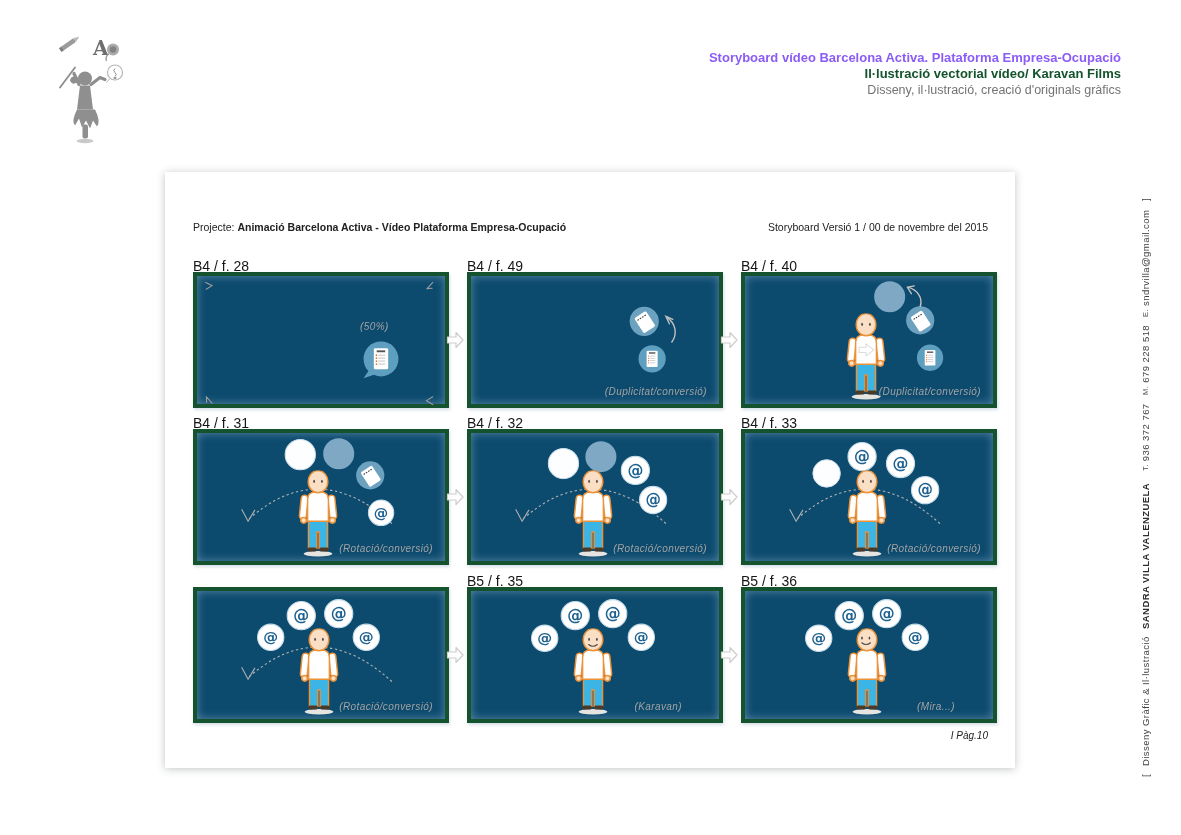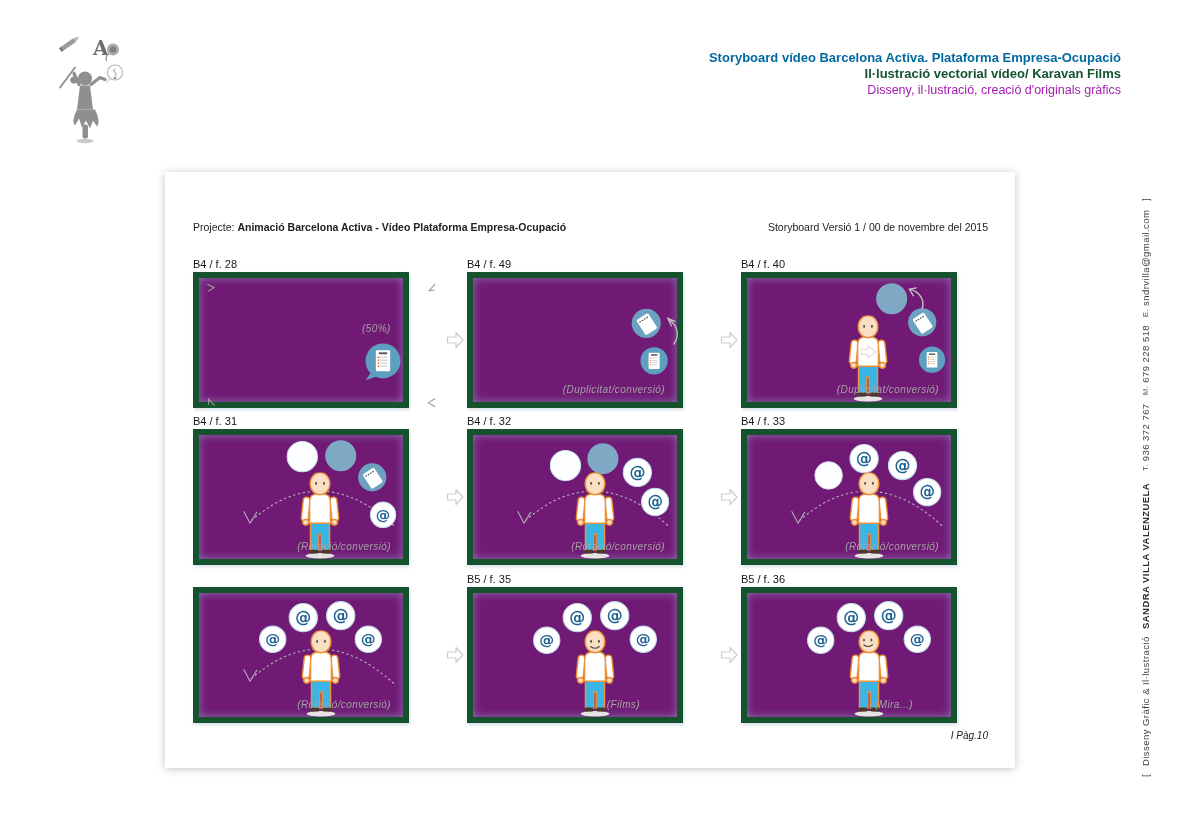--- a/index.html
+++ b/index.html
@@ -4,37 +4,37 @@
 <style>
   html,body{margin:0;padding:0;background:#fff;}
   body{width:1181px;height:835px;position:relative;overflow:hidden;
        font-family:"Liberation Sans","DejaVu Sans",sans-serif;color:#1a1a1a;}
 
   
   .logo{position:absolute;left:54px;top:30px;width:70px;height:118px;}
 
   
   .brand{position:absolute;right:60px;top:50px;text-align:right;line-height:16px;}
-  .brand .l1{font-size:13px;font-weight:bold;color:#0369a1;}
+  .brand .l1{font-size:13px;font-weight:bold;color:#8b5cf6;}
   .brand .l2{font-size:13px;font-weight:bold;color:#14532d;}
-  .brand .l3{font-size:12.5px;color:#a21caf;}
+  .brand .l3{font-size:12.5px;color:#737373;}
 
   
   .sheet{position:absolute;left:165px;top:172px;width:850px;height:596px;background:#fff;
          box-shadow:0 1px 8px rgba(50,60,70,.30);}
   .sheet-left{position:absolute;left:28px;top:49px;font-size:10.5px;color:#222;}
   .sheet-left .plabel{margin-right:3px;}
   .sheet-left b{font-weight:bold;}
   .sheet-right{position:absolute;right:27px;top:49px;font-size:10.5px;color:#222;}
   .page-num{position:absolute;right:27px;bottom:27px;font-size:10px;color:#222;font-style:italic;}
 
   
-  .frame-label{position:absolute;font-size:11px;color:#161616;white-space:nowrap;}
-  .frame{position:absolute;width:216px;height:136px;background:#701a75;
-         border:6px solid #14532d;box-sizing:border-box;
+  .frame-label{position:absolute;font-size:14px;color:#161616;white-space:nowrap;}
+  .frame{position:absolute;width:256px;height:136px;background:#0c4a6e;
+         border:4px solid #14532d;box-sizing:border-box;
          box-shadow:1px 2px 3px rgba(140,160,185,.35), inset 0 0 10px rgba(168,200,226,.50);}
   .frame svg.scene{position:absolute;left:0;top:0;width:245px;height:134px;}
   .caption{position:absolute;font-size:10px;font-style:italic;letter-spacing:.4px;
            color:#a3a3a3;white-space:nowrap;}
   .flow-arrow{position:absolute;width:20px;height:22px;}
 
   
   .contact{position:absolute;right:30px;top:253px;height:524px;
            writing-mode:vertical-rl;transform:rotate(180deg);
            font-size:9.5px;letter-spacing:.45px;color:#3f3f3f;white-space:nowrap;}
@@ -278,21 +278,21 @@
     </div>
     <div class="frame-label" style="left: 302px; top: 400.5px;">B5 / f. 35</div>
     <div class="frame" style="left: 302px; top: 415px;">
       <svg viewBox="0 0 247 136" class="scene">
         <use href="#sym-at" xlink:href="#sym-at" x="59.5" y="33.5" width="29" height="29.0"></use>
         <use href="#sym-at" xlink:href="#sym-at" x="89.5" y="9.5" width="31" height="31.0"></use>
         <use href="#sym-at" xlink:href="#sym-at" x="127.5" y="7.5" width="31" height="31.0"></use>
         <use href="#sym-at" xlink:href="#sym-at" x="157.5" y="32.5" width="29" height="29.0"></use>
         <use href="#sym-char-smile" xlink:href="#sym-char-smile" x="95" y="38" width="56" height="88"></use>
       </svg>
-      <div class="caption" style="right: 37px; bottom: 7px;">(Films)</div>
+      <div class="caption" style="right: 37px; bottom: 7px;">(Karavan)</div>
     </div>
     <div class="frame-label" style="left: 576px; top: 400.5px;">B5 / f. 36</div>
     <div class="frame" style="left: 576px; top: 415px;">
       <svg viewBox="0 0 247 136" class="scene">
         <use href="#sym-at" xlink:href="#sym-at" x="59.5" y="33.5" width="29" height="29.0"></use>
         <use href="#sym-at" xlink:href="#sym-at" x="89.5" y="9.5" width="31" height="31.0"></use>
         <use href="#sym-at" xlink:href="#sym-at" x="127.5" y="7.5" width="31" height="31.0"></use>
         <use href="#sym-at" xlink:href="#sym-at" x="157.5" y="32.5" width="29" height="29.0"></use>
         <use href="#sym-char-look" xlink:href="#sym-char-look" x="95" y="38" width="56" height="88"></use>
       </svg>

